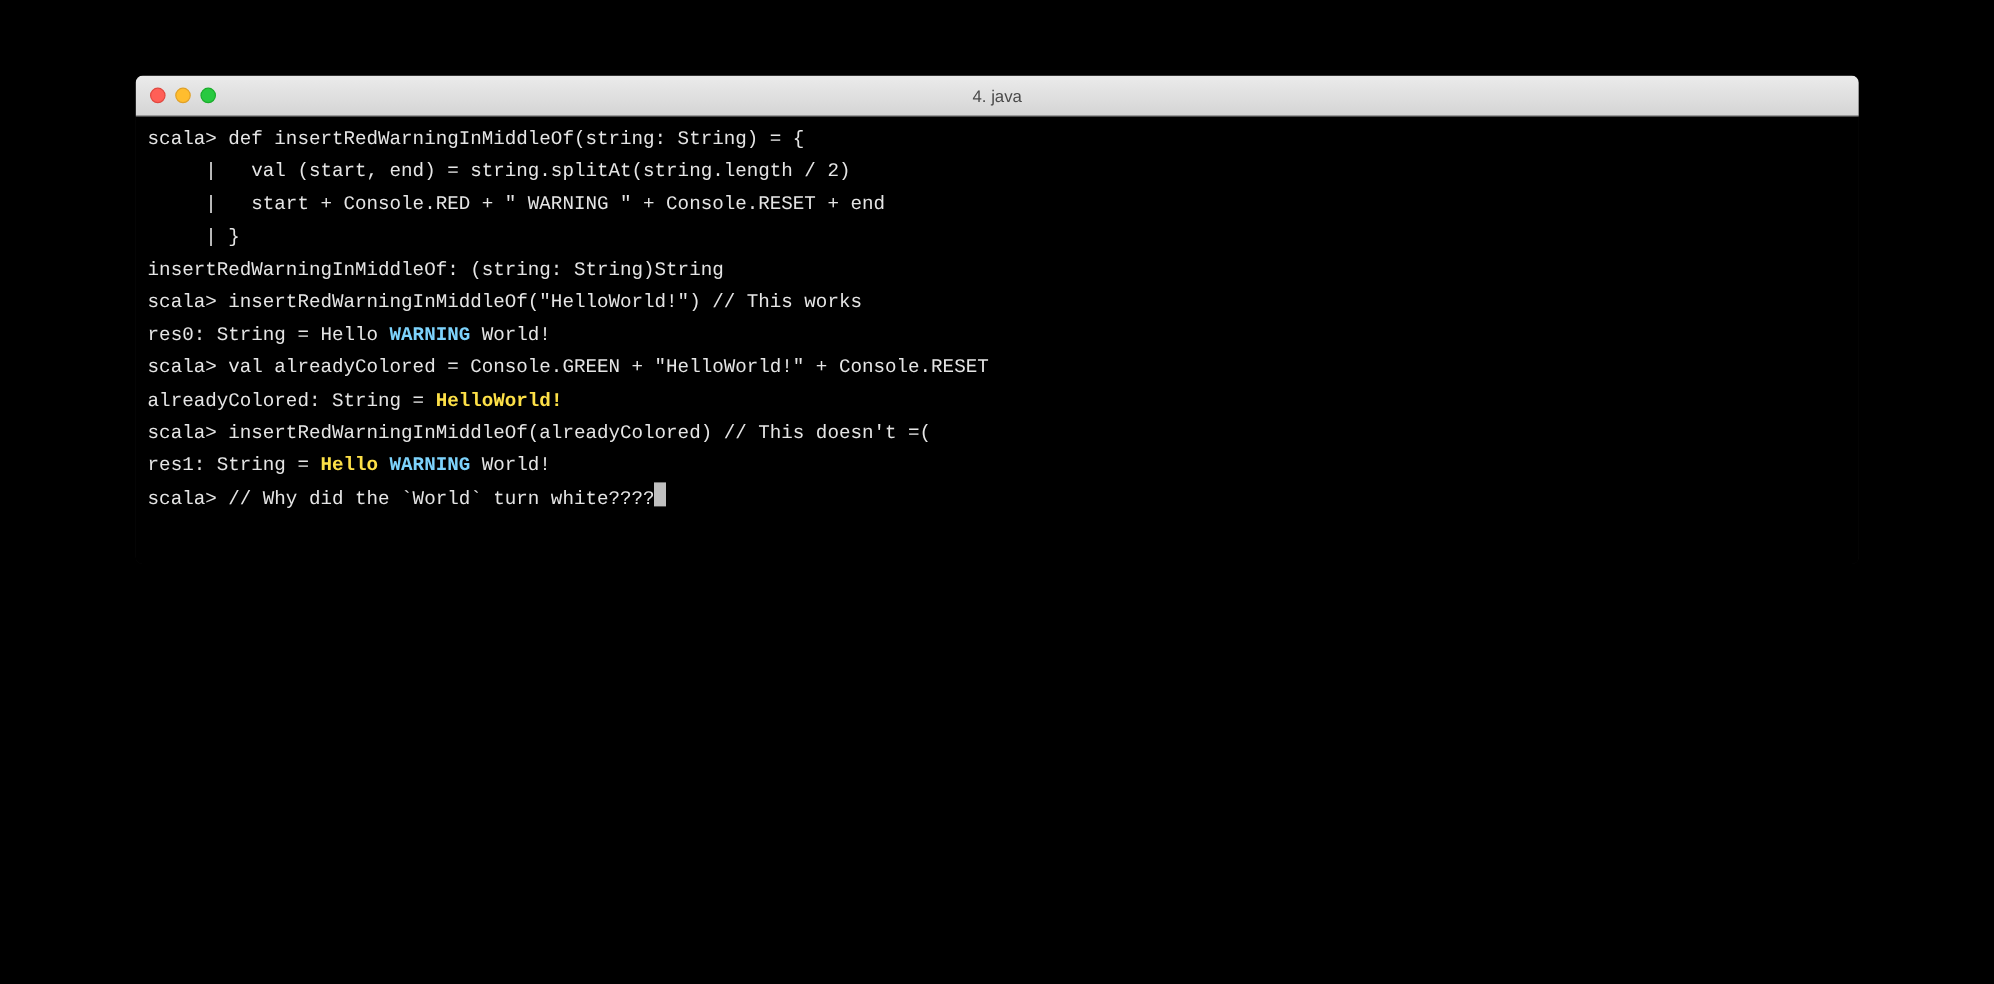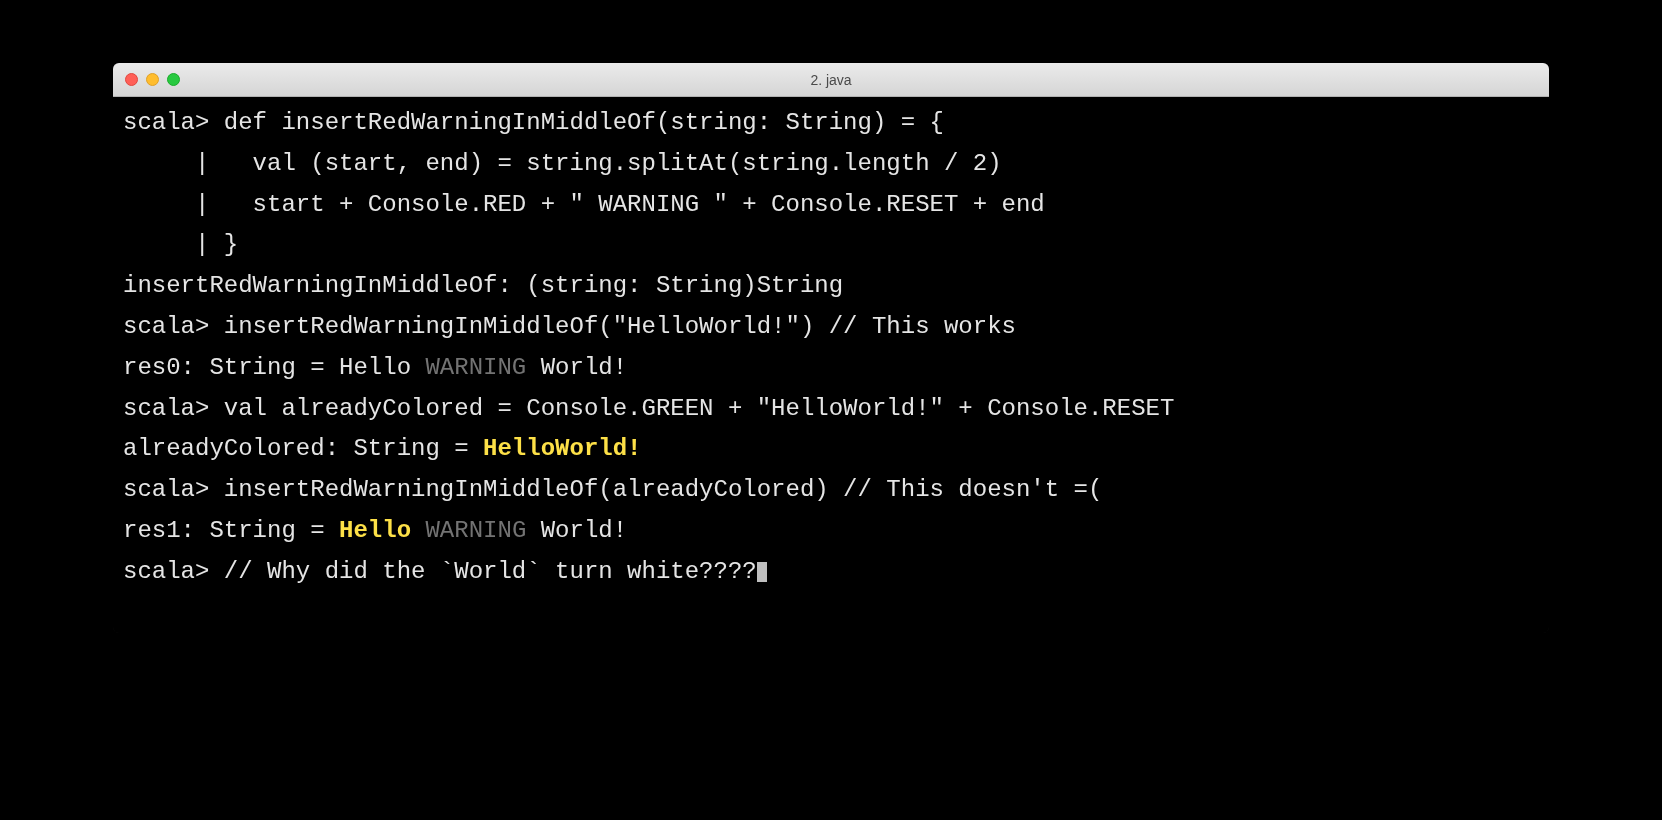--- a/index.html
+++ b/index.html
@@ -53,25 +53,25 @@
       text-align: center;
       font-family: -apple-system, "Helvetica Neue", Arial, sans-serif;
       font-size: 14px;
       color: #4a4a4a;
       pointer-events: none;
     }
     .terminal-body {
       background: #000;
       color: #e5e5e5;
       padding: 6px 10px 40px 10px;
-      font-size: 24px;
+      font-size: 16px;
       line-height: 1.7;
       white-space: pre;
     }
-    .red { color: #737373; font-weight: normal; }
+    .red { color: #7dd3fc; font-weight: bold; }
     .green { color: #fde047; font-weight: bold; }
     .cursor {
       display: inline-block;
       width: 10px;
       height: 20px;
       background: #bfbfbf;
       vertical-align: text-bottom;
       margin-bottom: 3px;
     }
     .line { display: block; }
@@ -79,16 +79,16 @@
 </head>
 <body>
 
 <div class="window">
   <div class="titlebar">
     <div class="traffic-lights">
       <div class="light red"></div>
       <div class="light yellow"></div>
       <div class="light green"></div>
     </div>
-    <div class="title">2. java</div>
+    <div class="title">4. java</div>
   </div>
   <div class="terminal-body"><span class="line">scala&gt; def insertRedWarningInMiddleOf(string: String) = {</span><span class="line">     |   val (start, end) = string.splitAt(string.length / 2)</span><span class="line">     |   start + Console.RED + " WARNING " + Console.RESET + end</span><span class="line">     | }</span><span class="line">insertRedWarningInMiddleOf: (string: String)String</span><span class="line"></span><span class="line">scala&gt; insertRedWarningInMiddleOf("HelloWorld!") // This works</span><span class="line"><span>res0: String = Hello </span><span class="red">WARNING</span><span> World!</span></span><span class="line"></span><span class="line">scala&gt; val alreadyColored = Console.GREEN + "HelloWorld!" + Console.RESET</span><span class="line"><span>alreadyColored: String = </span><span class="green">HelloWorld!</span></span><span class="line"></span><span class="line">scala&gt; insertRedWarningInMiddleOf(alreadyColored) // This doesn't =(</span><span class="line"><span>res1: String = </span><span class="green">Hello </span><span class="red">WARNING</span><span> World!</span></span><span class="line"></span><span class="line"><span>scala&gt; // Why did the `World` turn white????</span><span class="cursor"></span></span></div>
 </div>
 
 </body></html>

